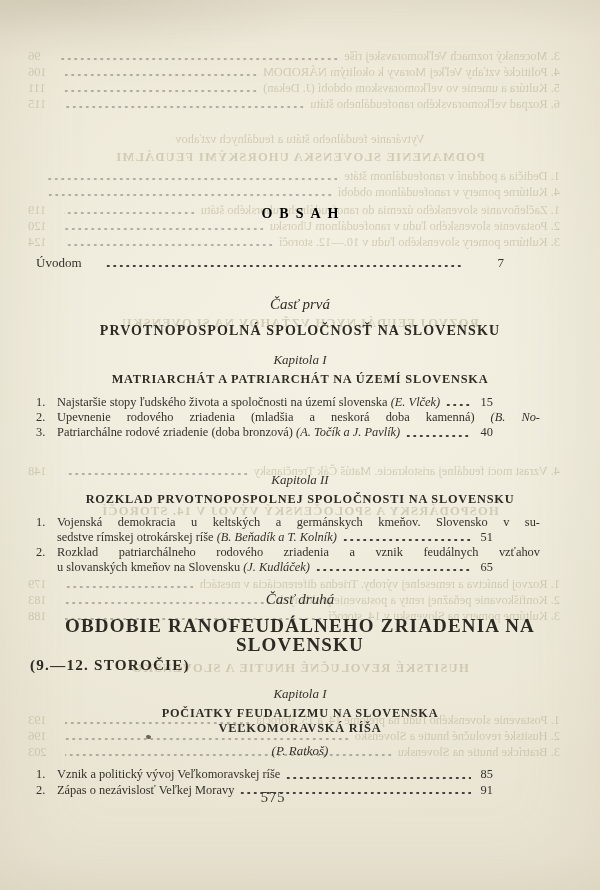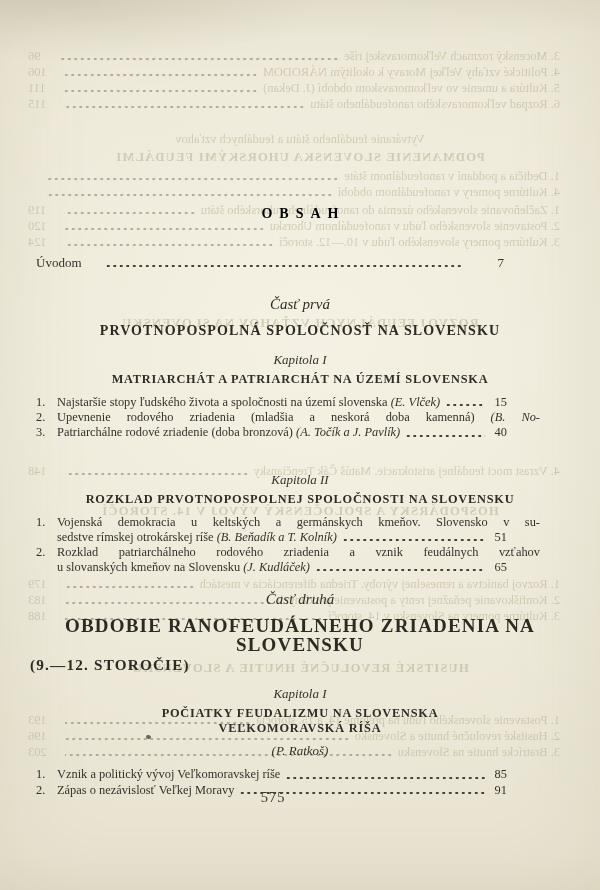--- a/index.html
+++ b/index.html
@@ -62,21 +62,21 @@
   .chapter:first-child .chapter-label { margin-top:12px; }
   .chapter-title { margin-top:4px; text-align:center; font-size:12.3px; font-weight:600; letter-spacing:.8px; line-height:16px; color:#2f2c26; }
   .chapter-subtitle { text-align:center; font-size:12.3px; font-weight:600; letter-spacing:.8px; line-height:15px; color:#2f2c26; }
   .chapter-author { margin-top:7px; text-align:center; font-style:italic; font-size:13px; line-height:16px; }
 
   .items { margin-top:8px; padding:0 30px 0 6px; }
   .toc-item { display:flex; font-size:12.4px; line-height:15.2px; }
   .toc-num { flex:none; width:21px; }
   .item-body { flex:1; min-width:0; display:flex; flex-direction:column; }
   .toc-line.mid { display:block; text-align:justify; text-align-last:justify; }
-  .toc-line.last { display:flex; align-items:baseline; margin-right:33px;justify-content:space-between; }
+  .toc-line.last { display:flex; align-items:baseline; margin-right:47px;justify-content:space-between; }
   .toc-line.last .line-text { flex:0 1 auto; white-space:nowrap; }
 
   .folio { position:absolute; left:0; right:54px; top:789px; text-align:center; font-size:14.5px; letter-spacing:1px; color:#3a362e; }
 
   .speck {
     position:absolute; left:146px; top:735px; width:5px; height:4px;
     background:#55503f; border-radius:50% 45% 55% 50%; opacity:.85; transform:rotate(15deg);
     z-index:3;
   }
 </style>

